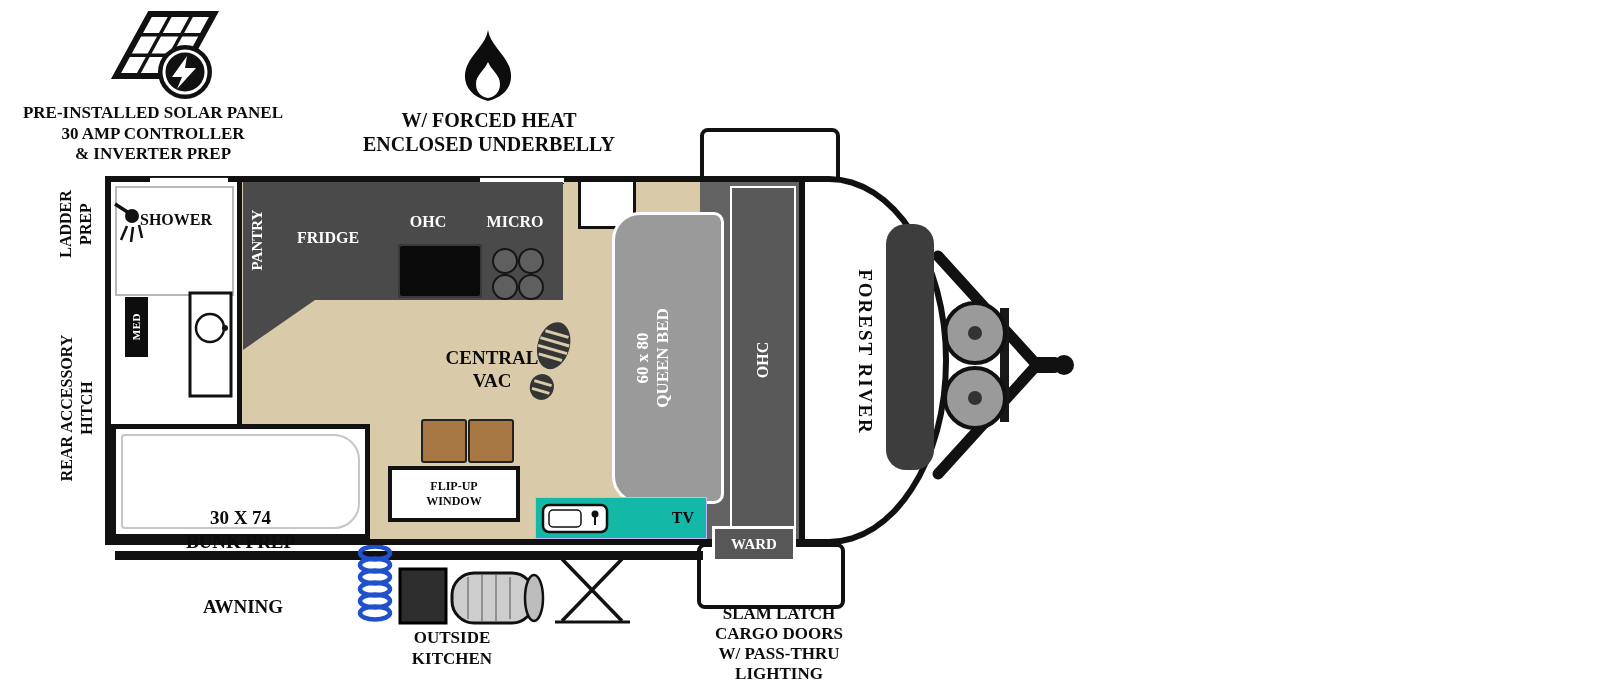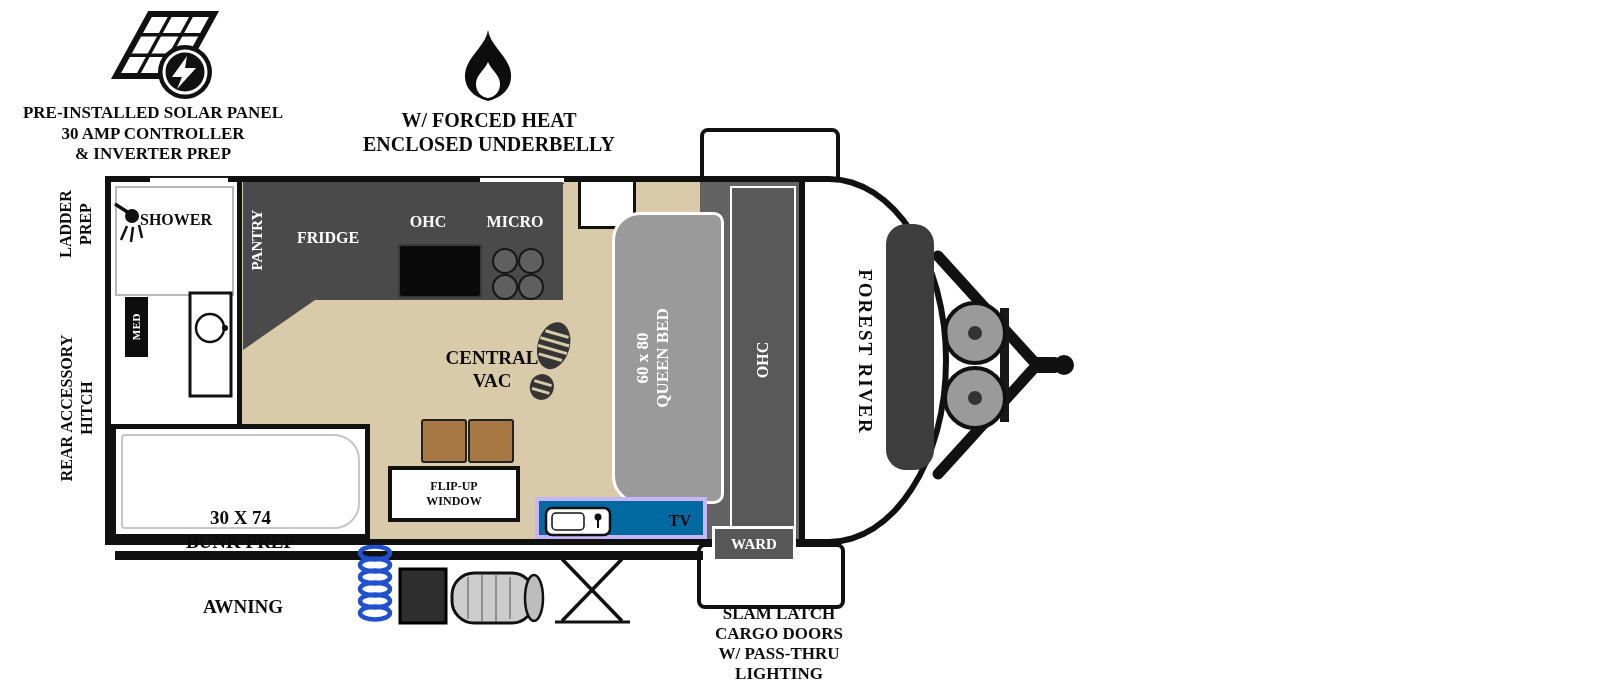--- a/index.html
+++ b/index.html
@@ -153,21 +153,21 @@
   <div class="abs" style="left:612px;top:212px;width:112px;height:292px;background:#9a9a9a;border:3px solid #fff;border-radius:28px 10px 10px 28px;box-sizing:border-box;z-index:4;"></div>
   <div class="abs wlbl" style="left:570px;top:336px;width:170px;height:44px;font-size:17px;transform:rotate(-90deg);z-index:5;">
     <div>60 x 80</div>
     <div>QUEEN BED</div>
   </div>
   <div class="abs wlbl" style="left:733px;top:350px;width:60px;height:20px;font-size:16px;transform:rotate(-90deg);z-index:5;">OHC</div>
   <div class="abs flexc wlbl" style="left:712px;top:494px;width:84px;height:36px;background:#575757;border:3px solid #fff;box-sizing:border-box;font-size:15px;z-index:5;margin-top:32px;">
     <span>WARD</span>
   </div>
 
-  <div class="abs" style="left:535px;top:497px;width:172px;height:42px;background:#0369a1;border:4px solid #c4b5fd;box-sizing:border-box;z-index:4;">
+  <div class="abs" style="left:535px;top:497px;width:172px;height:42px;background:#14b8a6;border:1px solid #c4b5fd;box-sizing:border-box;z-index:4;">
     <svg style="position:absolute;left:4px;top:3px;" width="100" height="36" viewBox="0 0 100 36">
       <rect x="3" y="4" width="64" height="27" rx="6" fill="#fff" stroke="#111" stroke-width="2.5"></rect>
       <rect x="9" y="9" width="32" height="17" rx="4" fill="none" stroke="#111" stroke-width="1.5"></rect>
       <circle cx="55" cy="13" r="3.5" fill="#111"></circle>
       <line x1="55" y1="16" x2="55" y2="24" stroke="#111" stroke-width="2"></line>
     </svg>
     <span class="lbl" style="position:absolute;right:12px;top:10px;font-size:16px;">TV</span>
   </div>
 
   <svg class="abs" style="left:350px;top:543px;z-index:0;" width="290" height="85" viewBox="0 0 290 85">
@@ -188,20 +188,24 @@
       <line x1="160" y1="34" x2="160" y2="76" stroke="#8f8f8f" stroke-width="2"></line>
       <ellipse cx="184" cy="55" rx="9" ry="23" fill="#bdbdbd" stroke="#111" stroke-width="2.5"></ellipse>
     </g>
     <g stroke="#111">
       <line x1="208" y1="14" x2="278" y2="14" stroke-width="5"></line>
       <line x1="212" y1="16" x2="272" y2="78" stroke-width="3.5"></line>
       <line x1="272" y1="16" x2="212" y2="78" stroke-width="3.5"></line>
       <line x1="205" y1="79" x2="280" y2="79" stroke-width="3"></line>
     </g>
   </svg>
+  <div class="abs lbl" style="left:372px;top:628px;width:160px;font-size:17px;">
+    <div>OUTSIDE</div>
+    <div>KITCHEN</div>
+  </div>
 
   <div class="abs lbl" style="left:694px;top:604px;width:170px;font-size:17px;line-height:20px;">
     <div>SLAM LATCH</div>
     <div>CARGO DOORS</div>
     <div>W/ PASS-THRU</div>
     <div>LIGHTING</div>
   </div>
 
 </div>
 

